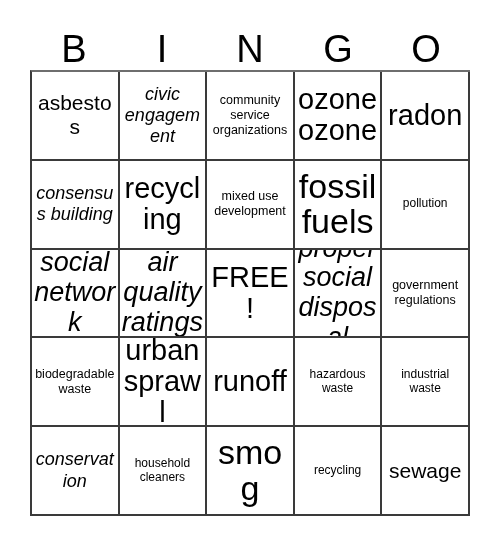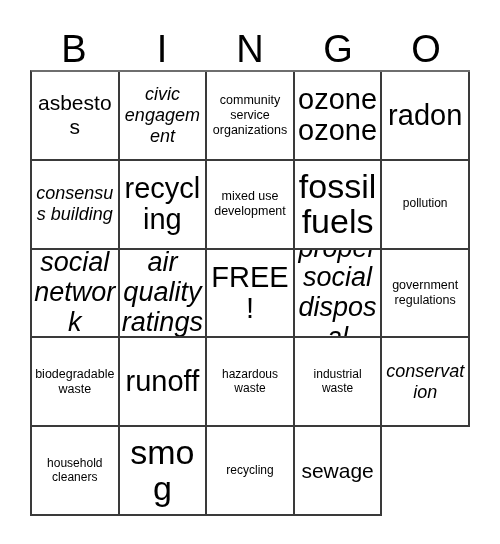--- a/index.html
+++ b/index.html
@@ -140,20 +140,23 @@
       <div class="cell sz-xl">
         <span class="cell-text">proper social disposal</span>
       </div>
       <div class="cell sz-xs">
         <span class="cell-text">government regulations</span>
       </div>
       <div class="cell sz-xs">
         <span class="cell-text">biodegradable waste</span>
       </div>
       <div class="cell sz-2xl">
+        <span class="cell-text">urban sprawl</span>
+      </div>
+      <div class="cell sz-2xl">
         <span class="cell-text">runoff</span>
       </div>
       <div class="cell sz-m">
         <span class="cell-text">hazardous waste</span>
       </div>
       <div class="cell sz-m">
         <span class="cell-text">industrial waste</span>
       </div>
       <div class="cell sz-s">
         <span class="cell-text">conservation</span>

